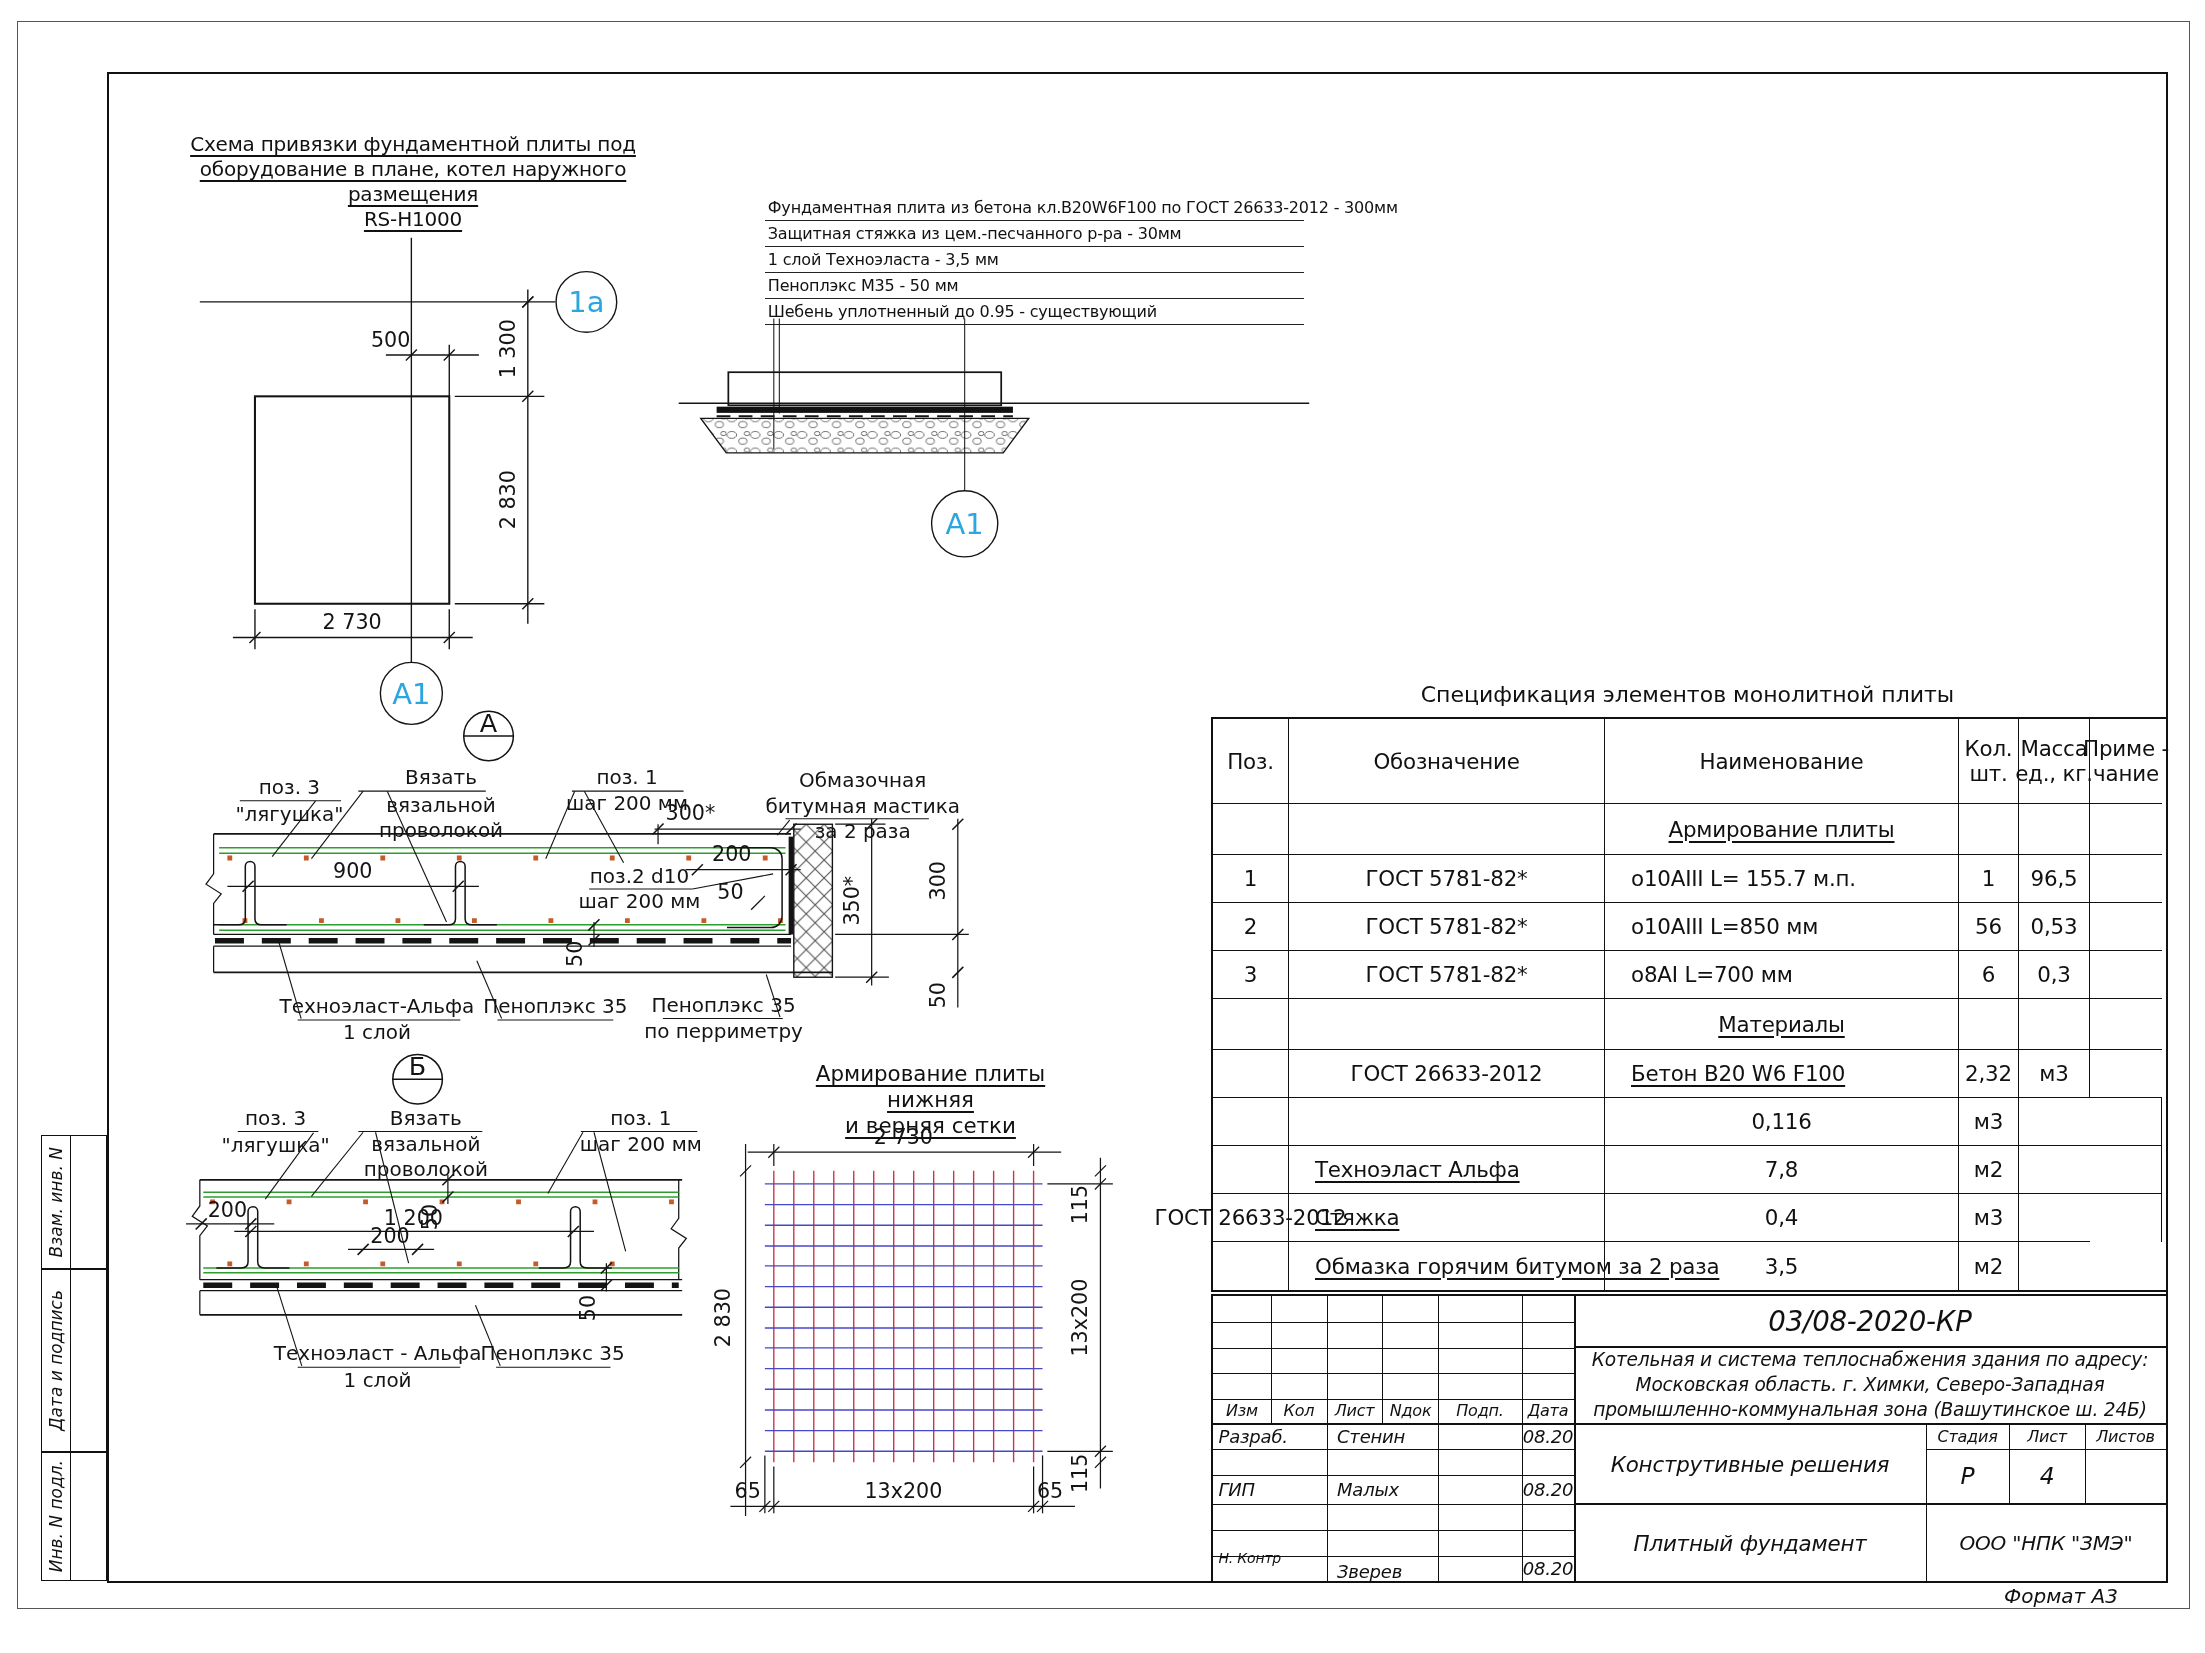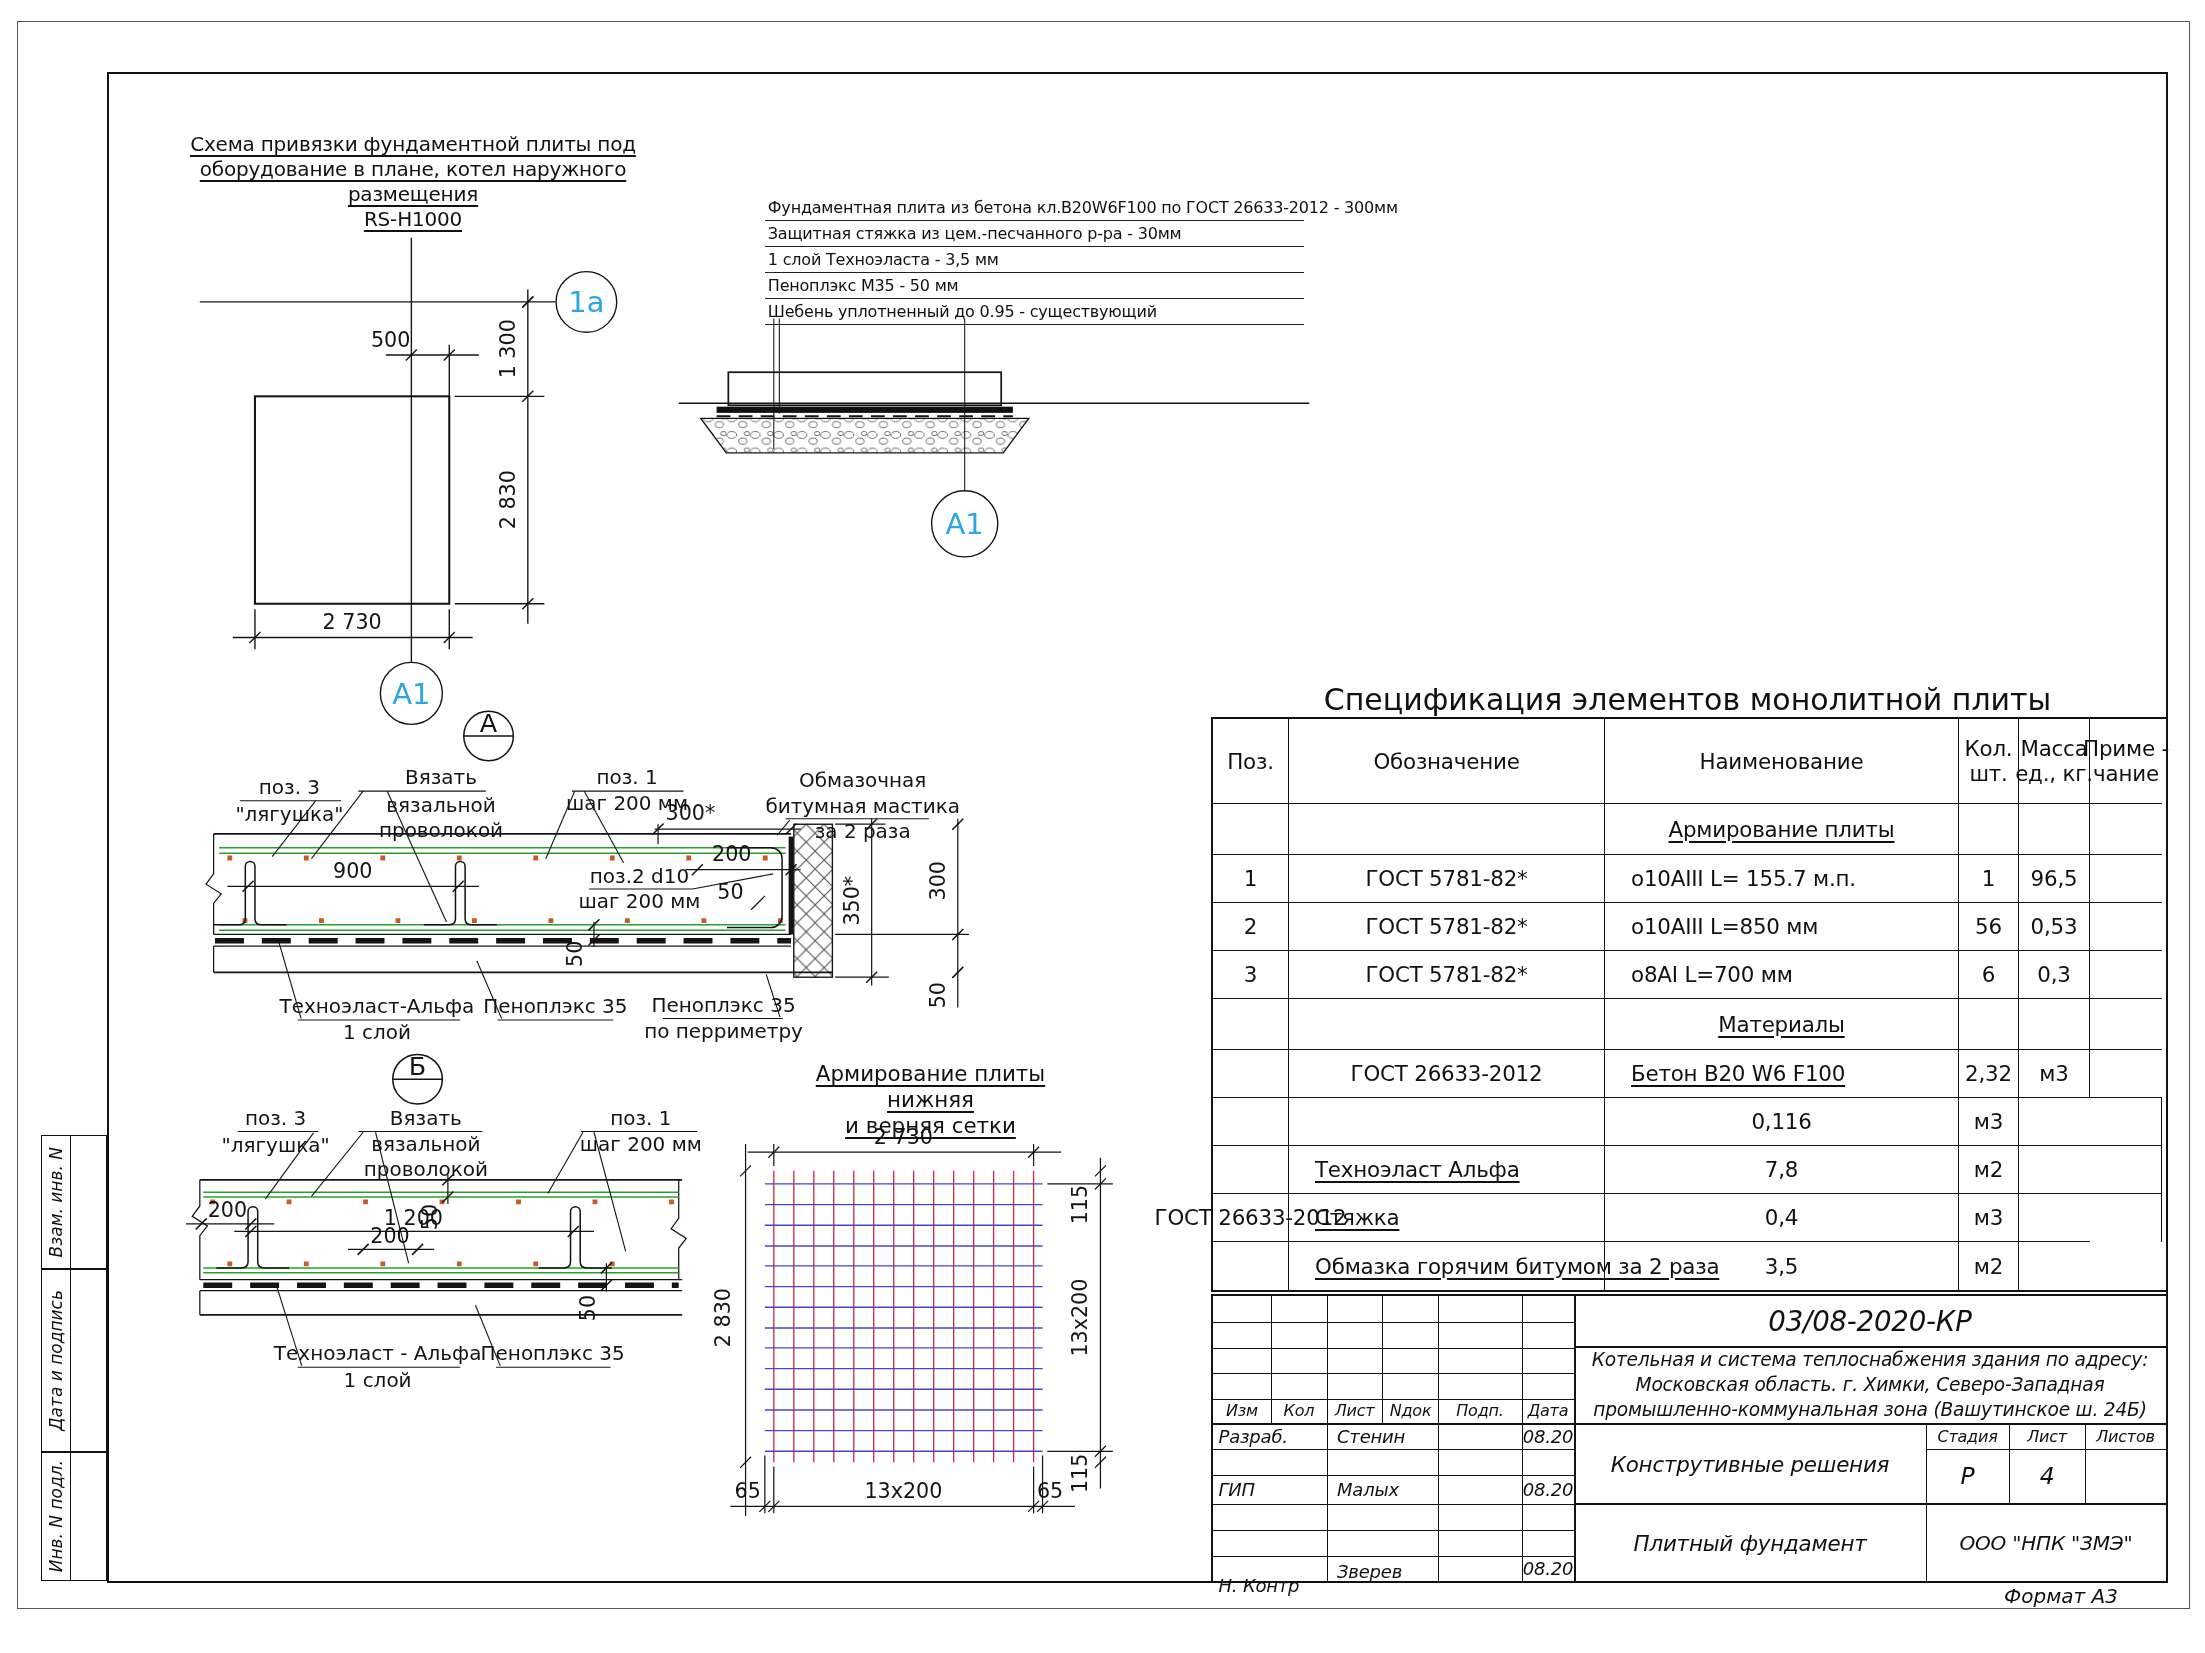--- a/index.html
+++ b/index.html
@@ -388,21 +388,21 @@
       <text class="dt" x="1060" y="1912" transform="rotate(-90 1060 1912)">2 830</text>
       <text class="dt" x="1578" y="1748" transform="rotate(-90 1578 1748)">115</text>
       <text class="dt" x="1578" y="1912" transform="rotate(-90 1578 1912)">13x200</text>
       <text class="dt" x="1578" y="2138" transform="rotate(-90 1578 2138)">115</text>
       <text class="dt" x="1085" y="2174" text-anchor="end">65</text>
       <text class="dt" x="1311" y="2174">13x200</text>
       <text class="dt" x="1524" y="2174" text-anchor="start">65</text>
     </g>
   </svg>
 
-  <div class="abs ctr" style="left:1211px;top:682px;width:953px;font-size:30px;">Спецификация элементов монолитной плиты</div>
+  <div class="abs ctr" style="left:1211px;top:682px;width:953px;font-size:22px;">Спецификация элементов монолитной плиты</div>
 
   <div id="spec" class="abs" style="left:1211px;top:717px;width:953px;">
 
     <div class="c">Поз.</div>
     <div class="c">Обозначение</div>
     <div class="c">Наименование</div>
     <div class="c hd">
         <span>Кол.</span>
         <span>шт.</span>
       </div>
@@ -528,21 +528,21 @@
     <div class="cell" style="left:169px;top:103px;width:57px;height:23.4px;font-size:16px;">Nдок</div>
     <div class="cell" style="left:225px;top:103px;width:84px;height:23.4px;font-size:16px;">Подп.</div>
     <div class="cell" style="left:309px;top:103px;width:52px;height:23.4px;font-size:16px;">Дата</div>
 
     <div class="cell lft" style="left:5.5px;top:127px;width:107px;height:26px;font-size:18px;">Разраб.</div>
     <div class="cell lft" style="left:124px;top:127px;width:100px;height:26px;font-size:18px;">Стенин</div>
     <div class="cell" style="left:309px;top:127px;width:52px;height:26px;font-size:18px;">08.20</div>
     <div class="cell lft" style="left:5.5px;top:179px;width:107px;height:29px;font-size:18px;">ГИП</div>
     <div class="cell lft" style="left:124px;top:179px;width:100px;height:29px;font-size:18px;">Малых</div>
     <div class="cell" style="left:309px;top:179px;width:52px;height:29px;font-size:18px;">08.20</div>
-    <div class="cell lft" style="left:5.5px;top:272px;width:107px;height:35px;font-size:18px;">Н. Контр</div>
+    <div class="cell lft" style="left:5.5px;top:244px;width:107px;height:35px;font-size:14px;">Н. Контр</div>
     <div class="cell lft" style="left:124px;top:260px;width:100px;height:30px;font-size:18px;">Зверев</div>
     <div class="cell" style="left:309px;top:260px;width:52px;height:25.5px;font-size:18px;">08.20</div>
 
     <div class="cell" style="left:361px;top:0;width:592px;height:50px;font-size:27.6px;">03/08-2020-КР</div>
     <div class="cell ctr" style="left:361px;top:52px;width:592px;height:73px;flex-direction:column;font-size:18.6px;line-height:25px;">
       <span>Котельная и система теплоснабжения здания по адресу:</span>
       <span>Московская область. г. Химки, Северо-Западная</span>
       <span>промышленно-коммунальная зона (Вашутинское ш. 24Б)</span>
     </div>
     <div class="cell" style="left:361px;top:129px;width:352px;height:78px;font-size:21.4px;">Конструтивные решения</div>

